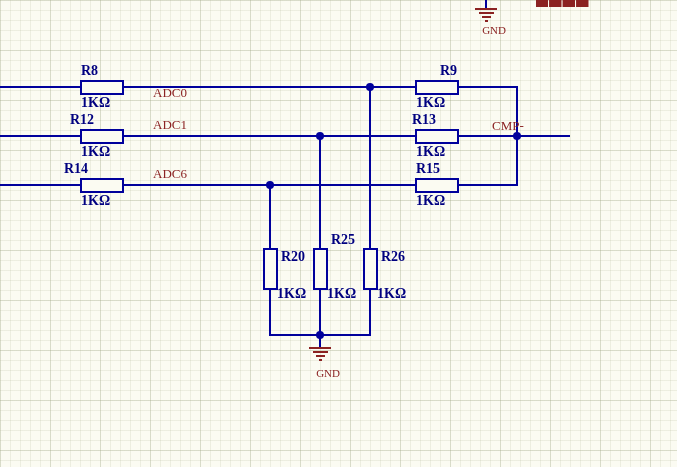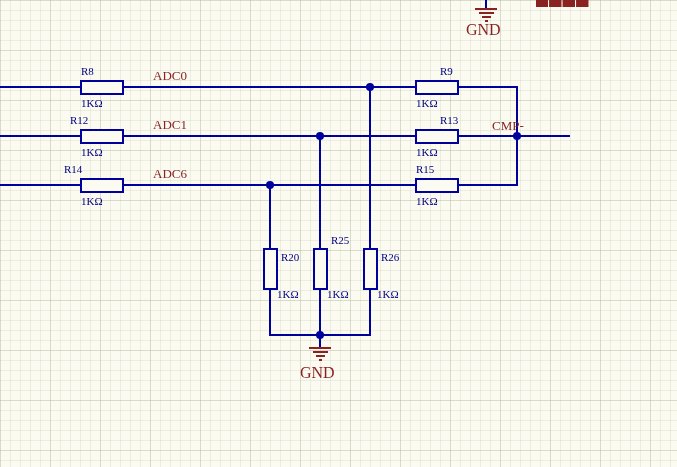--- a/index.html
+++ b/index.html
@@ -14,24 +14,24 @@
       linear-gradient(to bottom, rgba(185,190,160,0.22) 1px, transparent 1px);
     background-size:50px 50px,50px 50px,10px 10px,10px 10px;
     overflow:hidden;
     font-family:"Liberation Serif", serif;
   }
   .wire-h{position:absolute;height:2px;background:#00009C;}
   .wire-v{position:absolute;width:2px;background:#00009C;}
   .res-h{position:absolute;width:44px;height:15px;border:2px solid #00009C;box-sizing:border-box;background:#FBFBF2;}
   .res-v{position:absolute;width:15px;height:42px;border:2px solid #00009C;box-sizing:border-box;background:#FBFBF2;}
   .junction{position:absolute;width:8px;height:8px;border-radius:50%;background:#00009C;}
-  .ctext{position:absolute;color:#000080;font-size:11px;line-height:14px;white-space:nowrap;}
+  .ctext{position:absolute;color:#000080;font-size:14px;line-height:14px;white-space:nowrap;font-weight:bold;}
   .ntext{position:absolute;color:#8B2222;font-size:13px;line-height:14px;white-space:nowrap;}
   .gbar{position:absolute;height:2px;background:#8B2222;}
-  .gnd-text{position:absolute;color:#8B2222;font-size:16px;line-height:14px;text-align:left;width:40px;}
+  .gnd-text{position:absolute;color:#8B2222;font-size:11px;line-height:14px;text-align:right;width:40px;}
   .clip-box{position:absolute;overflow:hidden;}
   .clip-box span{display:block;margin-top:-10px;font-size:15px;font-weight:bold;color:#8B2222;letter-spacing:2px;white-space:nowrap;}
 </style>
 </head>
 <body>
 
 <div class="canvas">
 
   <div class="wire-h" style="left:0;top:86px;width:80px"></div>
   <div class="wire-h" style="left:124px;top:86px;width:291px"></div>
@@ -78,33 +78,33 @@
 
   <div class="ctext" style="left:81px;top:64px">R8</div>
   <div class="ctext" style="left:81px;top:96px">1KΩ</div>
   <div class="ctext" style="left:70px;top:113px">R12</div>
   <div class="ctext" style="left:81px;top:145px">1KΩ</div>
   <div class="ctext" style="left:64px;top:162px">R14</div>
   <div class="ctext" style="left:81px;top:194px">1KΩ</div>
 
   <div class="ctext" style="left:440px;top:64px">R9</div>
   <div class="ctext" style="left:416px;top:96px">1KΩ</div>
-  <div class="ctext" style="left:440px;top:113px">R13</div>
+  <div class="ctext" style="left:412px;top:113px">R13</div>
   <div class="ctext" style="left:416px;top:145px">1KΩ</div>
   <div class="ctext" style="left:416px;top:162px">R15</div>
   <div class="ctext" style="left:416px;top:194px">1KΩ</div>
 
   <div class="ctext" style="left:281px;top:250px">R20</div>
   <div class="ctext" style="left:277px;top:287px">1KΩ</div>
   <div class="ctext" style="left:331px;top:233px">R25</div>
   <div class="ctext" style="left:327px;top:287px">1KΩ</div>
   <div class="ctext" style="left:381px;top:250px">R26</div>
   <div class="ctext" style="left:377px;top:287px">1KΩ</div>
 
-  <div class="ntext" style="left:153px;top:69px">ADC0</div>
+  <div class="ntext" style="left:153px;top:86px">ADC0</div>
   <div class="ntext" style="left:153px;top:118px">ADC1</div>
   <div class="ntext" style="left:153px;top:167px">ADC6</div>
   <div class="ntext" style="left:492px;top:119px">CMP-</div>
 
   <div>
     <div class="gbar" style="left:309px;top:347px;width:22px"></div>
     <div class="gbar" style="left:313px;top:351px;width:15px"></div>
     <div class="gbar" style="left:316px;top:355px;width:9px"></div>
     <div class="gbar" style="left:319px;top:359px;width:3px"></div>
     <div class="gnd-text" style="left:300px;top:366px">GND</div>

